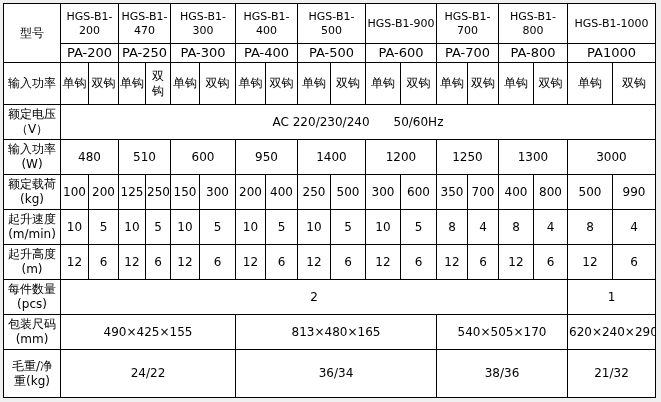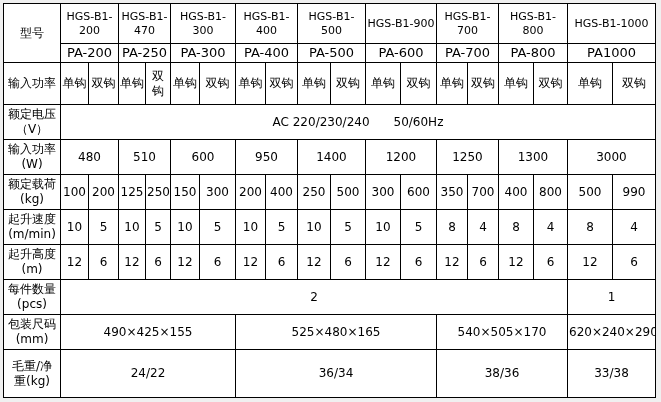--- a/index.html
+++ b/index.html
@@ -200,27 +200,27 @@
         <tr class="row-9">
           <th>每件数量
 (pcs)</th>
           <td colspan="16">2</td>
           <td colspan="2">1</td>
         </tr>
         <tr class="row-10">
           <th>包装尺码
 (mm)</th>
           <td colspan="6">490×425×155</td>
-          <td colspan="6">525×480×165</td>
+          <td colspan="6">813×480×165</td>
           <td colspan="4">540×505×170</td>
           <td colspan="2">620×240×290</td>
         </tr>
         <tr class="row-11">
           <th>毛重/净
 重(kg)</th>
           <td colspan="6">24/22</td>
           <td colspan="6">36/34</td>
           <td colspan="4">38/36</td>
-          <td colspan="2">33/38</td>
+          <td colspan="2">21/32</td>
         </tr>
       </tbody>
   </table>
 </div>
 
 </body></html>

